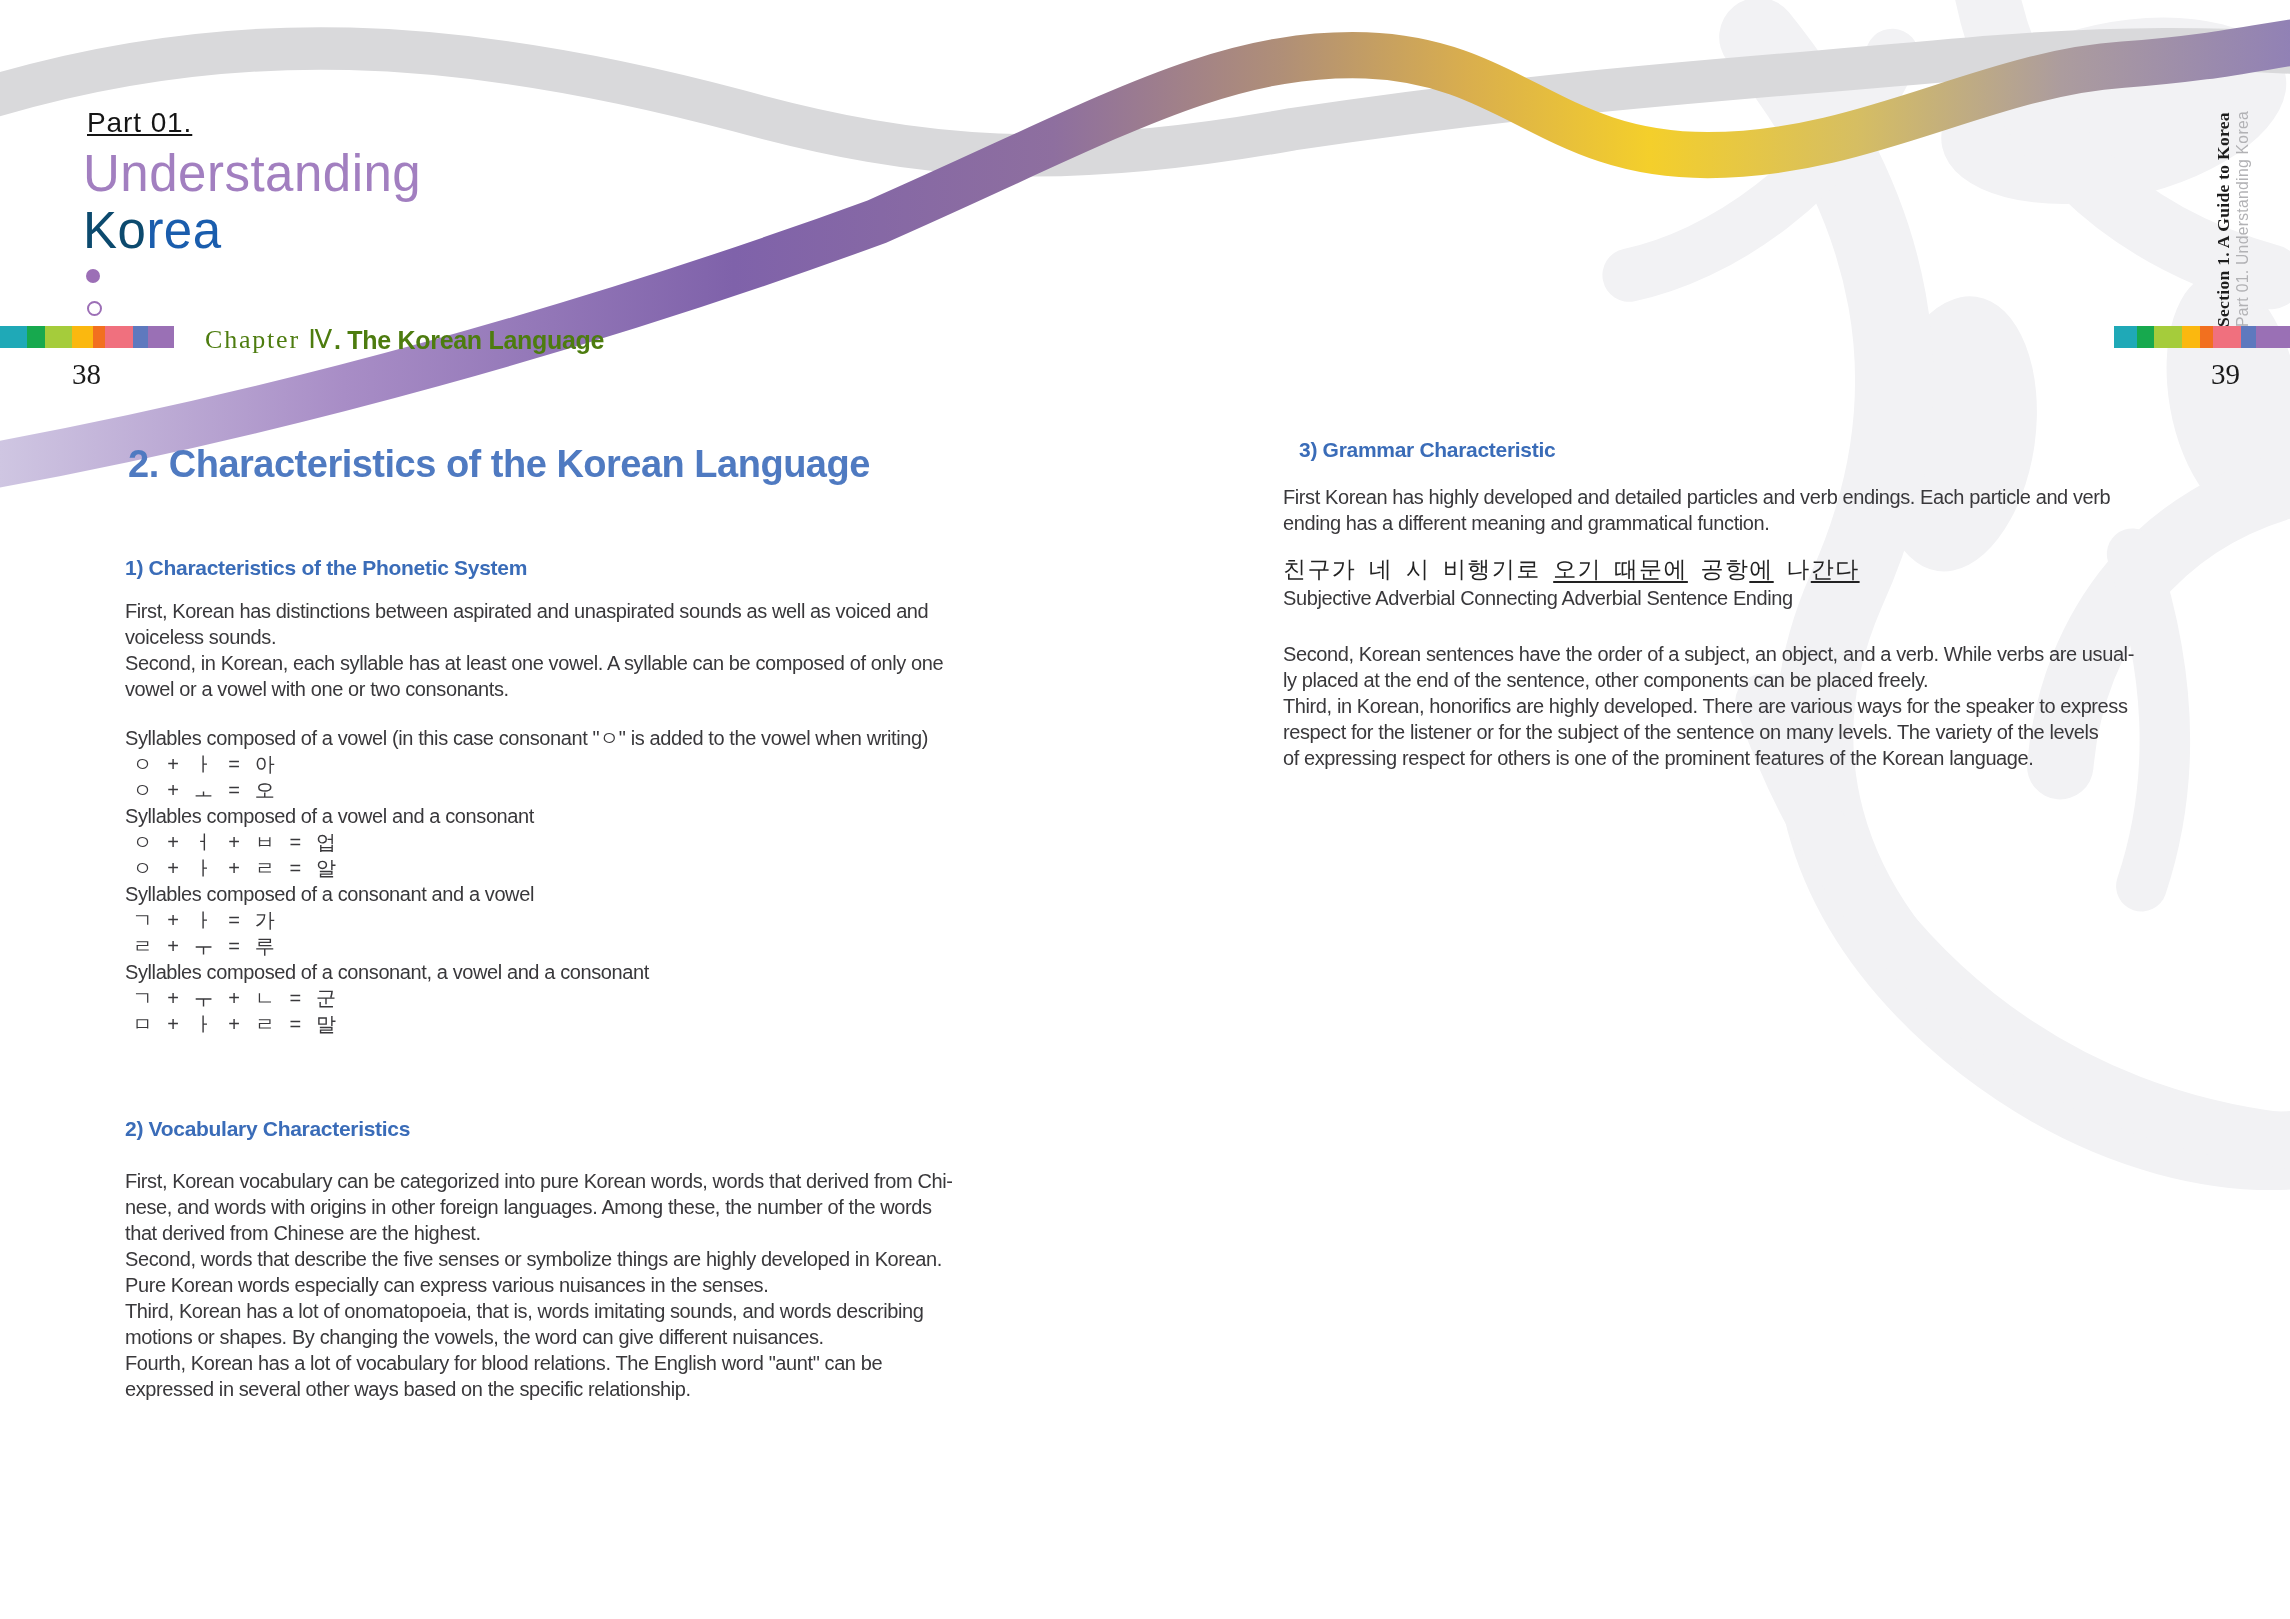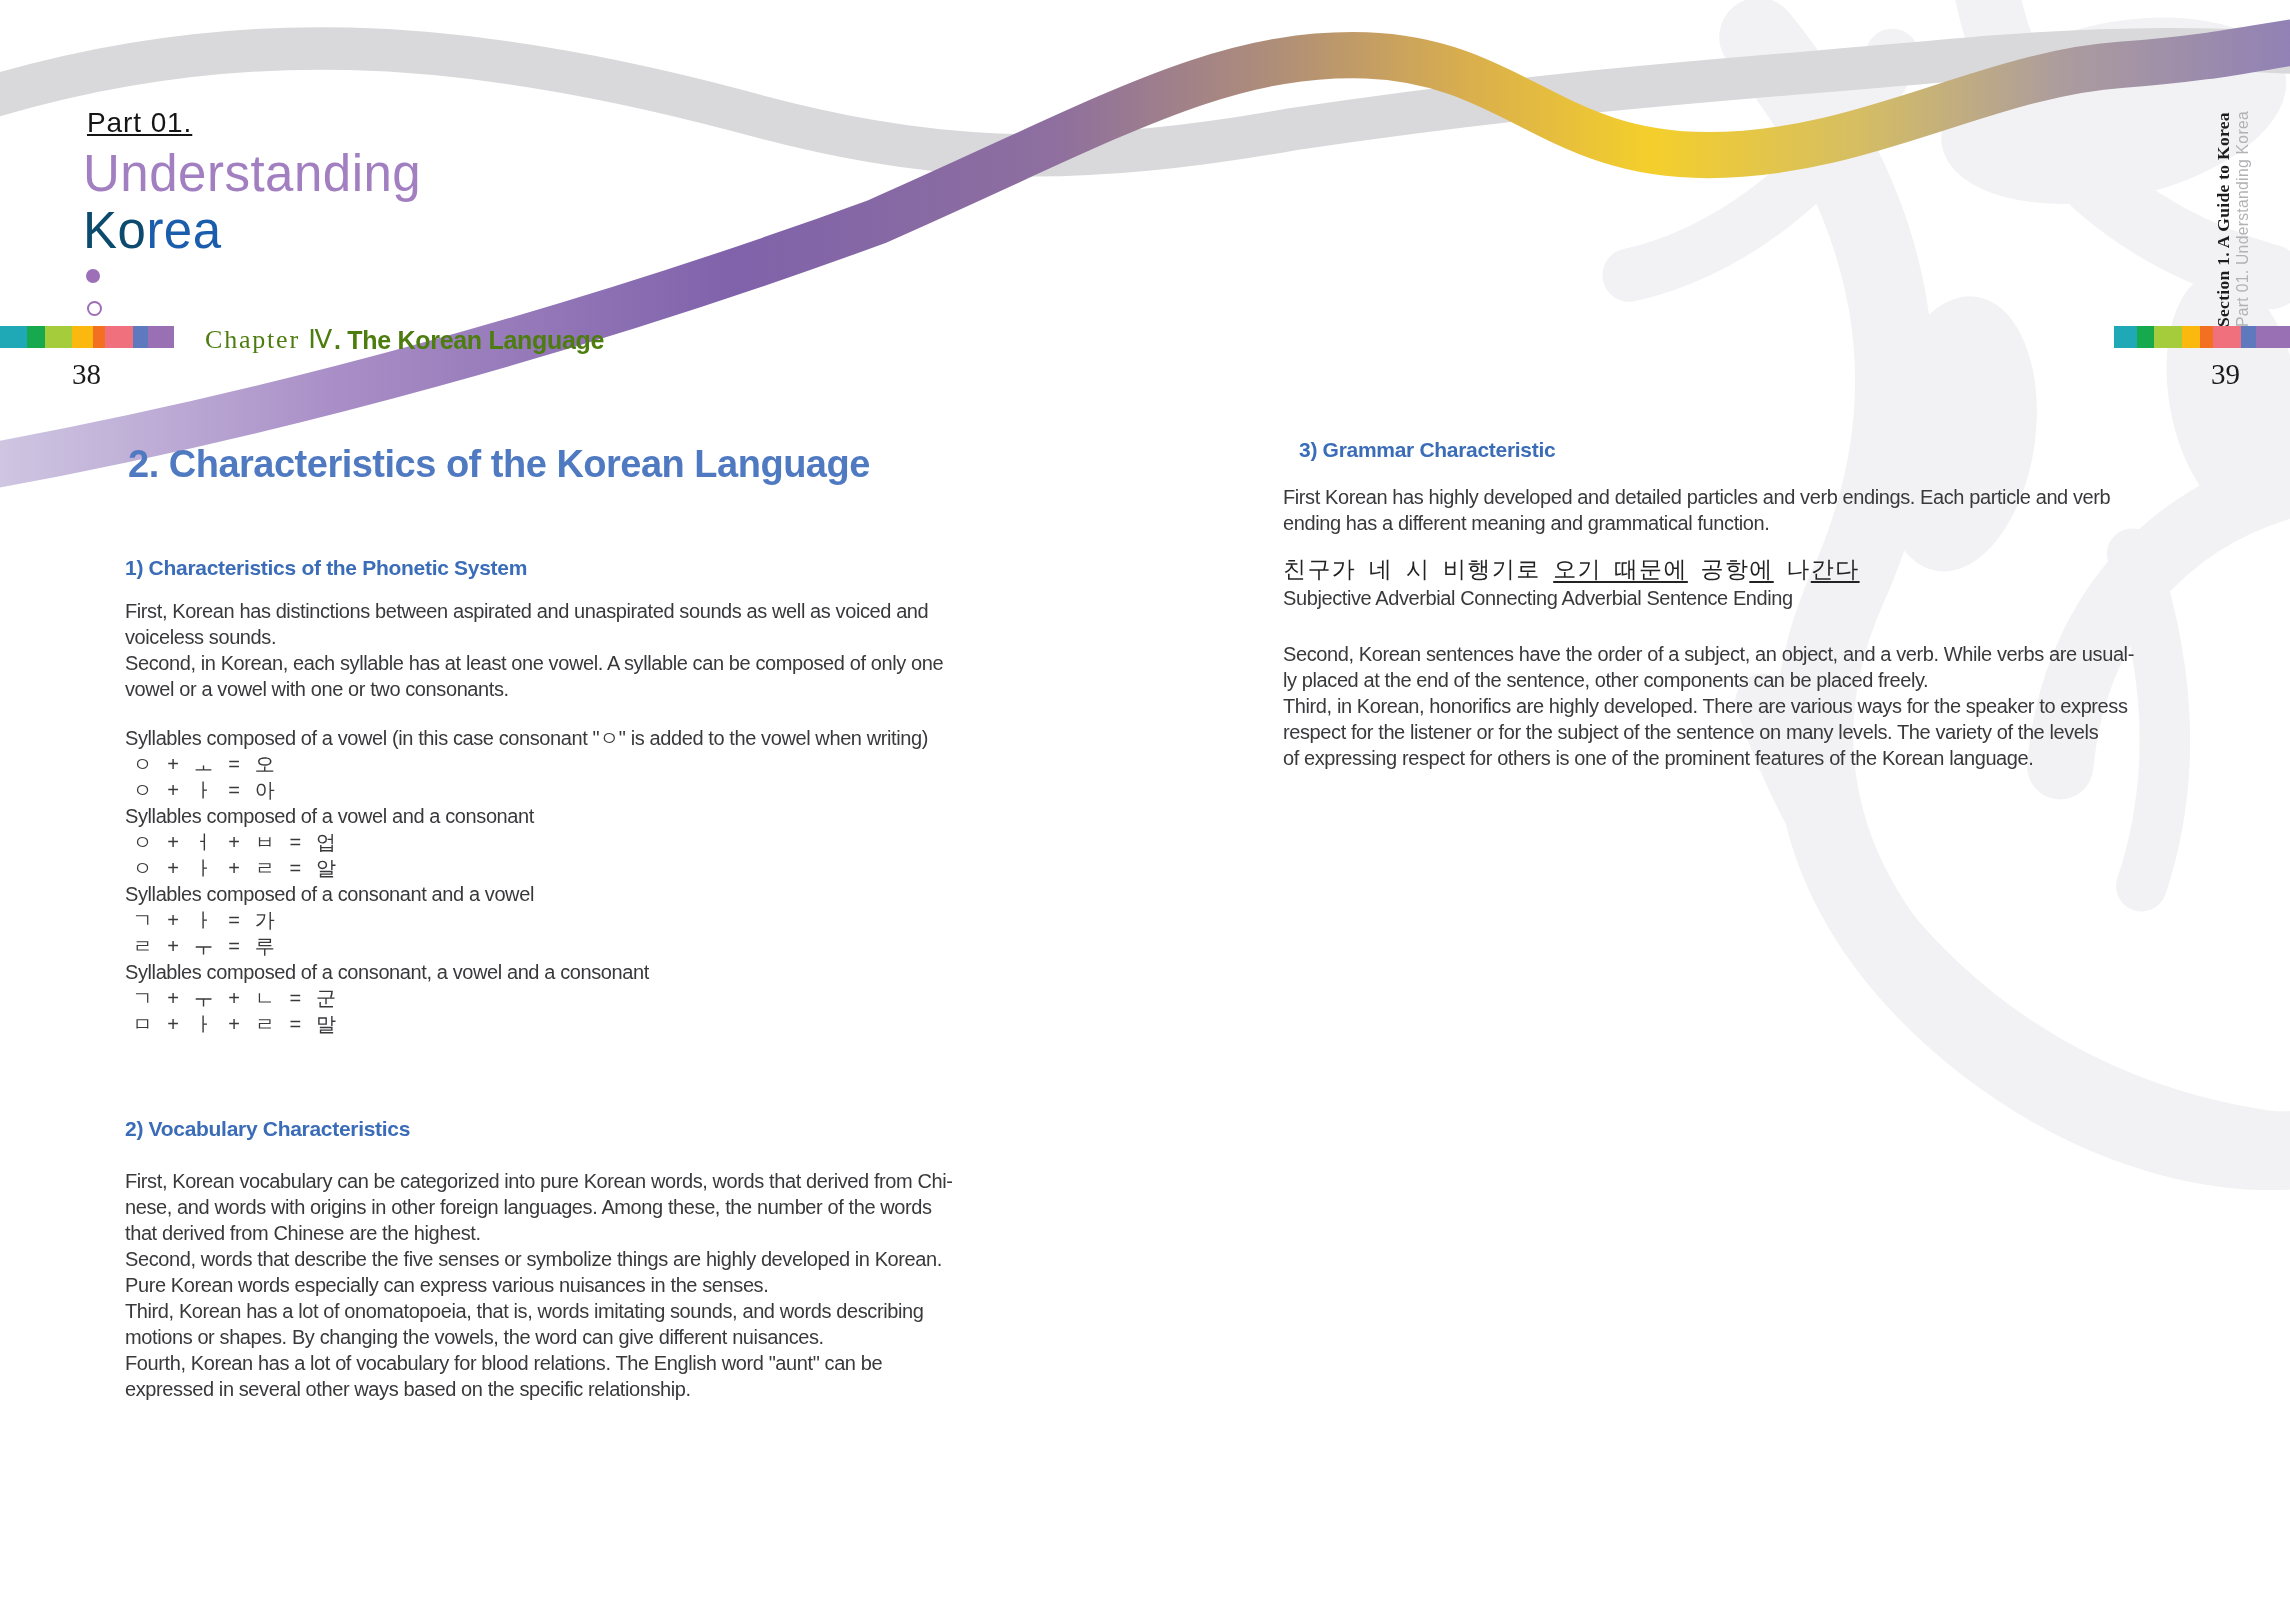--- a/index.html
+++ b/index.html
@@ -164,22 +164,22 @@
 
   <div class="bodyblock" id="p1">
     <div>First, Korean has distinctions between aspirated and unaspirated sounds as well as voiced and</div>
     <div>voiceless sounds.</div>
     <div>Second, in Korean, each syllable has at least one vowel. A syllable can be composed of only one</div>
     <div>vowel or a vowel with one or two consonants.</div>
   </div>
 
   <div class="bodyblock" id="syl">
     <div>Syllables composed of a vowel (in this case consonant "ㅇ" is added to the vowel when writing)</div>
+    <div class="formula">ㅇ + ㅏ = 아</div>
     <div class="formula">ㅇ + ㅗ = 오</div>
-    <div class="formula">ㅇ + ㅏ = 아</div>
     <div>Syllables composed of a vowel and a consonant</div>
     <div class="formula">ㅇ + ㅓ + ㅂ = 업</div>
     <div class="formula">ㅇ + ㅏ + ㄹ = 알</div>
     <div>Syllables composed of a consonant and a vowel</div>
     <div class="formula">ㄱ + ㅏ = 가</div>
     <div class="formula">ㄹ + ㅜ = 루</div>
     <div>Syllables composed of a consonant, a vowel and a consonant</div>
     <div class="formula">ㄱ + ㅜ + ㄴ = 군</div>
     <div class="formula">ㅁ + ㅏ + ㄹ = 말</div>
   </div>

